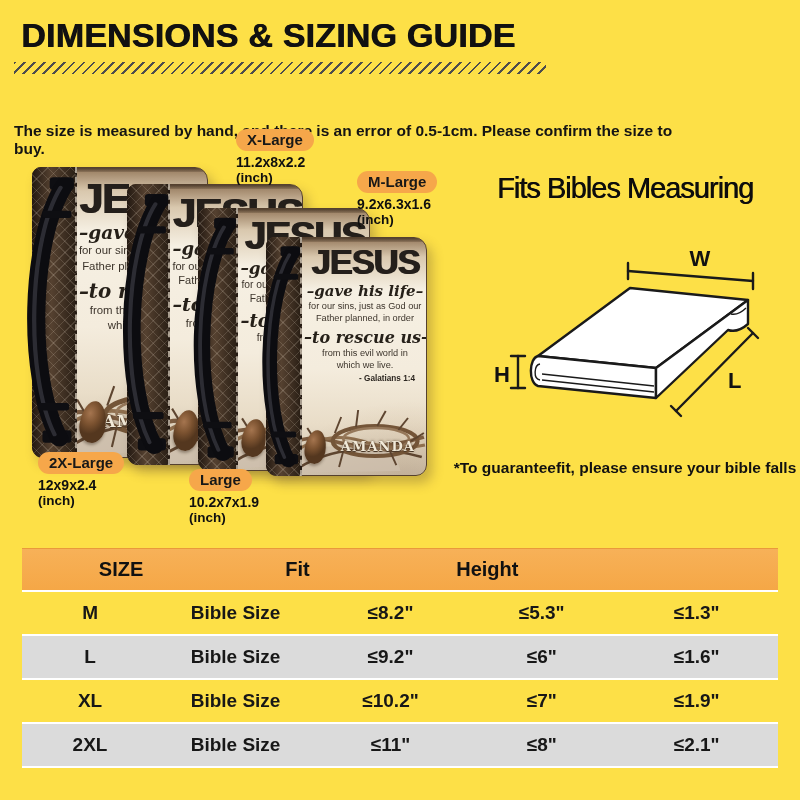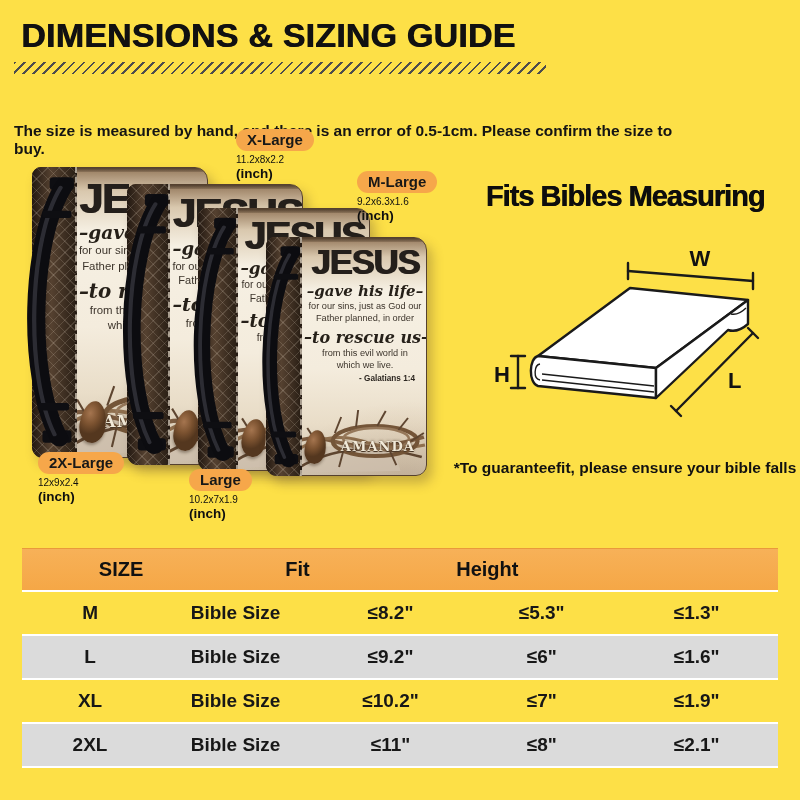--- a/index.html
+++ b/index.html
@@ -75,30 +75,30 @@
       linear-gradient(90deg, #221811, #554130 45%, #2b2016); }
   .handle { position:absolute; left:-0.7em; top:1.5%; height:97%; width:4.5em; z-index:4; }
   .handle .strap { fill:#0e0e12; }
   .handle .hmain { stroke:#0c0c10; stroke-width:15; fill:none; stroke-linecap:round; }
   .handle .hlite { stroke:#34343c; stroke-width:3.5; fill:none; stroke-linecap:round; opacity:.8; }
 
   
   .callout { position:absolute; z-index:6; line-height:1.15; }
   .pill { display:inline-block; background:#F6A74A; color:#181818; font-weight:700;
     font-size:15px; padding:2px 11px 3px; border-radius:14px; }
-  .dims { font-weight:400; font-size:10px; margin-top:3px; color:#0f0f0f; }
+  .dims { font-weight:700; font-size:14px; margin-top:3px; color:#0f0f0f; }
   .unit { font-weight:700; font-size:13.5px; color:#0f0f0f; }
   .co-xl  { left:236px; top:129px; }
   .co-ml  { left:357px; top:171px; }
   .co-2xl { left:38px;  top:452px; }
   .co-lg  { left:189px; top:469px; }
 
   
-  .measuring-heading { position:absolute; left:455px; top:180px; width:340px;
-    text-align:center; font-size:29px; font-weight:700; letter-spacing:-1px; color:#0d0d0d;
+  .measuring-heading { position:absolute; left:455px; top:172px; width:340px;
+    text-align:center; font-size:29px; font-weight:400; letter-spacing:-1px; color:#0d0d0d;
     text-shadow:0.6px 0 currentColor; }
   .book-diagram { position:absolute; left:490px; top:236px; width:302px; height:216px; }
   .book-diagram .ln { stroke:#1a1a1a; stroke-width:2.4; fill:none;
     stroke-linecap:round; stroke-linejoin:round; }
   .book-diagram .thin { stroke:#1a1a1a; stroke-width:1.4; fill:none; }
   .book-diagram .facefill { fill:#ffffff; }
   .book-diagram text { font-family:"Liberation Sans", sans-serif; font-weight:900;
     font-size:22px; fill:#111; }
   .fit-note { position:absolute; left:450px; top:457px; width:350px; text-align:center;
     font-size:15.5px; font-weight:700; color:#111; line-height:1.4; }

